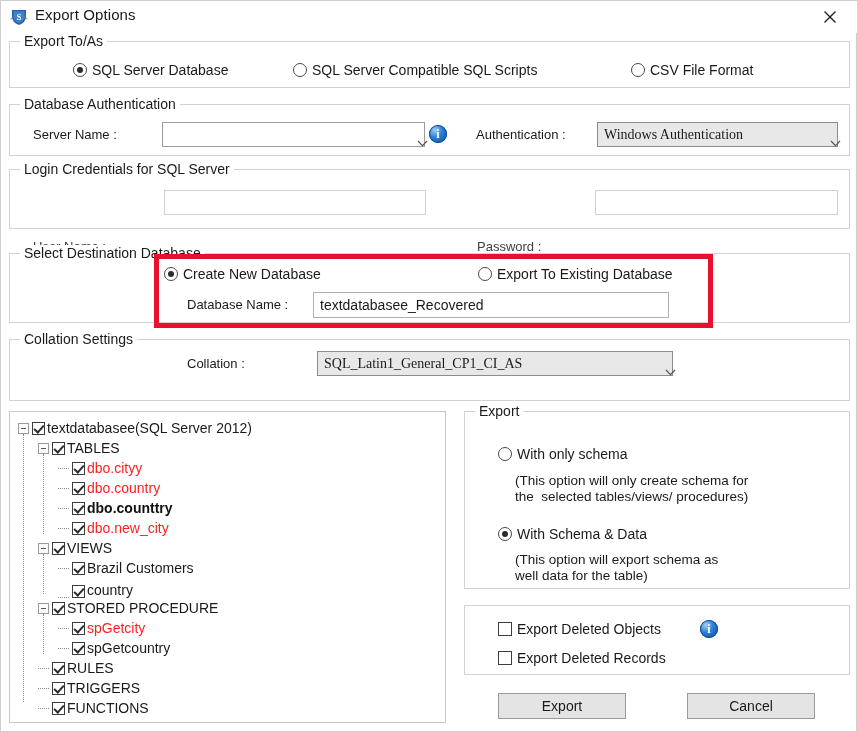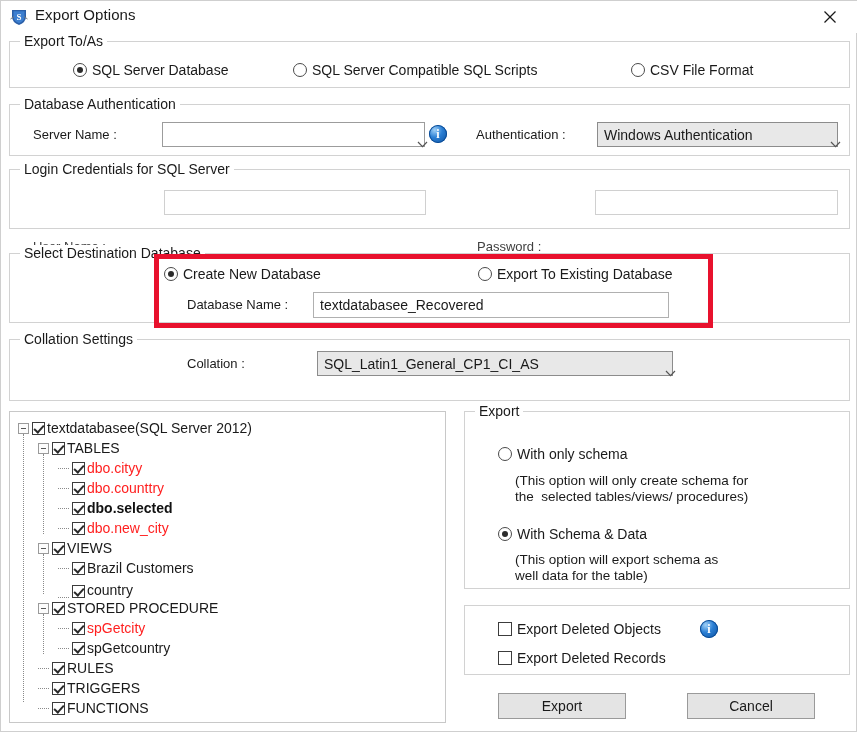--- a/index.html
+++ b/index.html
@@ -82,21 +82,21 @@
     border: 1px solid #b0b0b0;
     font-size: 14px; color: #1a1a1a;
     padding: 0 6px; display: flex; align-items: center;
     font-family: "Liberation Sans", sans-serif;
   }
   .combo {
     position: absolute; background: #ffffff;
     border: 1px solid #9c9c9c;
     font-size: 14px; color: #1a1a1a;
     display: flex; align-items: center;
-    padding: 0 6px; cursor: pointer;
+    padding: 0 6px; cursor: pointer; font-family: Liberation Serif, serif;
   }
   .combo.shaded { background: #e8e8e8; border-color: #8c8c8c; }
   .combo .caret {
     position: absolute; right: 7px; top: 50%; transform: translateY(-50%);
     width: 0; height: 0;
   }
 
   
   .info-icon {
     position: absolute; width: 18px; height: 18px; border-radius: 50%;
@@ -284,26 +284,26 @@
           <span class="tlabel">TABLES</span>
         </div>
         <div class="tnode" style="padding-left: 48px;">
           <span class="dashlead"></span>
           <span class="tcheck on"></span>
           <span class="tlabel red">dbo.cityy</span>
         </div>
         <div class="tnode" style="padding-left: 48px;">
           <span class="dashlead"></span>
           <span class="tcheck on"></span>
-          <span class="tlabel red">dbo.counttry</span>
-        </div>
-        <div class="tnode" style="padding-left: 48px;">
-          <span class="dashlead"></span>
-          <span class="tcheck on"></span>
-          <span class="tlabel bold">dbo.selected</span>
+          <span class="tlabel red">dbo.country</span>
+        </div>
+        <div class="tnode" style="padding-left: 48px;">
+          <span class="dashlead"></span>
+          <span class="tcheck on"></span>
+          <span class="tlabel bold">dbo.counttry</span>
         </div>
         <div class="tnode" style="padding-left: 48px;">
           <span class="dashlead"></span>
           <span class="tcheck on"></span>
           <span class="tlabel red">dbo.new_city</span>
         </div>
         <div class="tnode" style="padding-left: 28px;">
           <span class="expander"></span>
           <span class="tcheck on"></span>
           <span class="tlabel">VIEWS</span>

